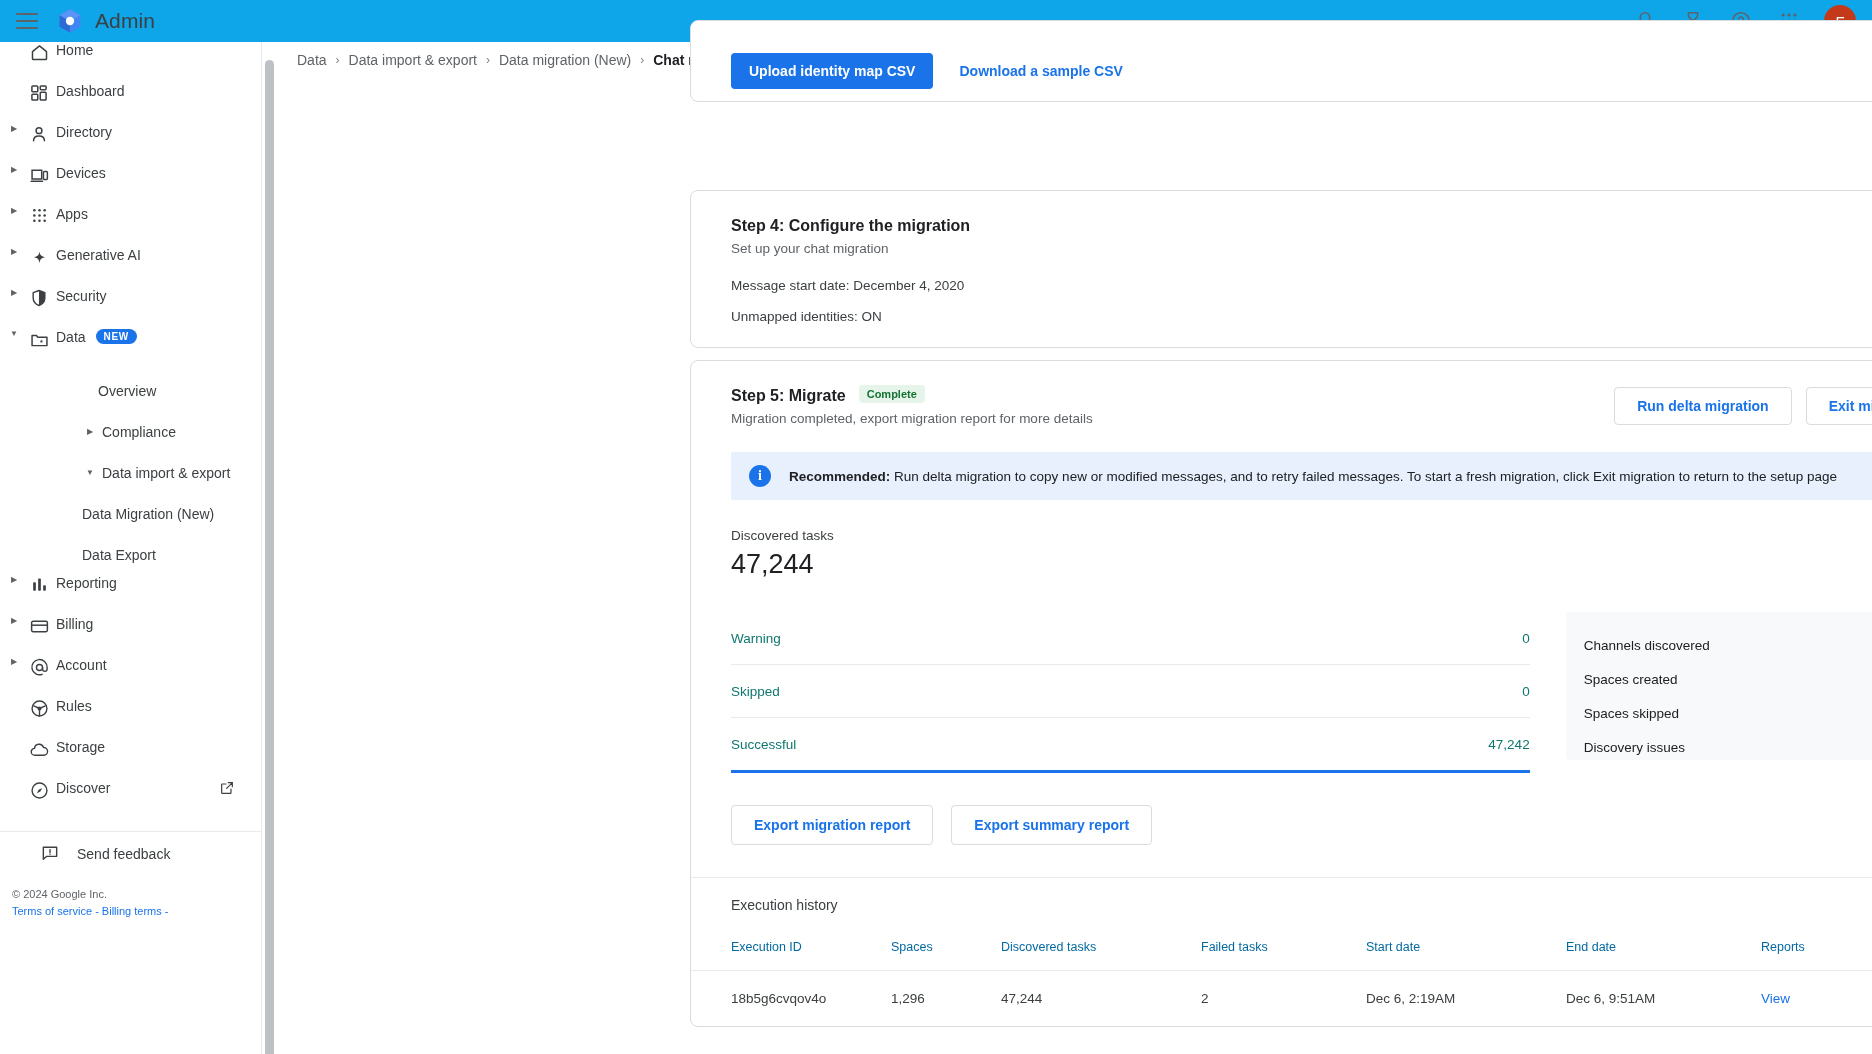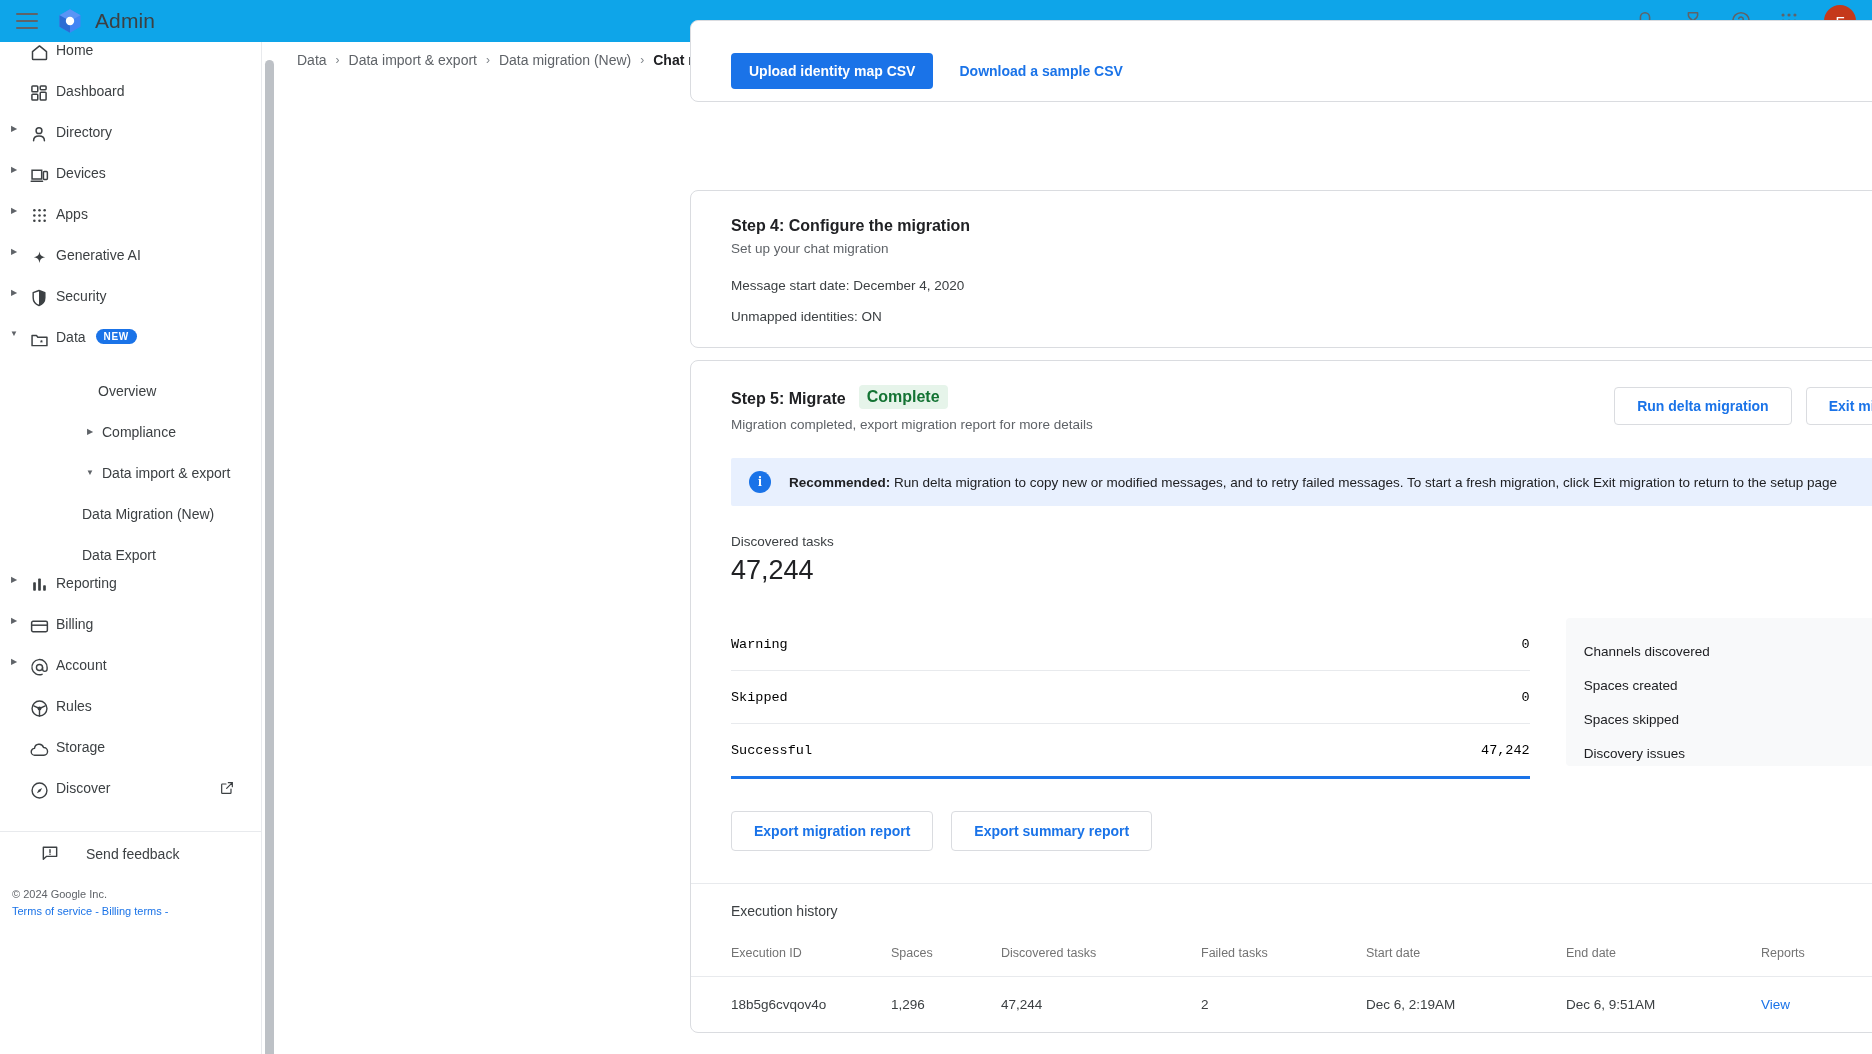--- a/index.html
+++ b/index.html
@@ -59,21 +59,21 @@
     background: #1a73e8; color: #fff; font-size: 10px; font-weight: 700; letter-spacing: .6px;
     border-radius: 9px; padding: 2px 8px; margin-left: 10px;
   }
   .sub-item { display: flex; align-items: center; height: 41px; font-size: 14px; color: #3c4043; cursor: pointer; }
   .sub-l1 { padding-left: 44px; margin-left: 38px; }
   .sub-l1 .caret { margin-right: 4px; }
   .sub-l2 { padding-left: 82px; }
   .ext-ico { position: absolute; right: 26px; }
 
   .side-sep { height: 1px; background: #e8eaed; margin: 10px 0 0 0; }
-  .feedback { display: flex; align-items: center; height: 44px; padding-left: 40px; gap: 26px; cursor: pointer; font-size: 14px; color: #3c4043; }
+  .feedback { display: flex; align-items: center; height: 44px; padding-left: 40px; gap: 17px; cursor: pointer; font-size: 14px; color: #3c4043; }
   .copyright { padding-left: 12px; font-size: 11px; color: #5f6368; line-height: 17px; margin-top: 10px; }
   .copyright a { color: #1a73e8; text-decoration: none; }
 
   
   .content { position: absolute; top: 42px; left: 262px; width: 1610px; height: 1012px; background: #fff; }
   .breadcrumb { display: flex; align-items: center; height: 36px; padding-left: 35px; gap: 9px; font-size: 14px; color: #5f6368; }
   .breadcrumb .crumb { cursor: pointer; }
   .breadcrumb .crumb.current { color: #202124; font-weight: 700; cursor: default; }
   .breadcrumb .sep { color: #80868b; font-size: 12px; }
 
@@ -94,21 +94,21 @@
   .card-step4 { top: 148px; height: 158px; }
   .card-step5 { top: 318px; }
 
   .pad { padding: 22px 32px; }
   .step-title { font-size: 16px; font-weight: 700; color: #202124; }
   .step-sub { font-size: 13.5px; color: #5f6368; margin-top: 6px; }
   .row-between { display: flex; justify-content: space-between; align-items: flex-start; }
   .meta-line { font-size: 13.5px; color: #3c4043; margin-top: 22px; }
 
   .badge-complete {
-    background: #e6f4ea; color: #137333; font-size: 16px; font-weight: 700;
+    background: #e6f4ea; color: #137333; font-size: 11px; font-weight: 700;
     border-radius: 4px; padding: 3px 8px; margin-left: 13px; position: relative; top: -2px;
   }
   .btn-outline {
     background: #fff; color: #1a73e8; border: 1px solid #dadce0; border-radius: 4px;
     font-size: 14px; font-weight: 700; height: 38px; padding: 0 22px; cursor: pointer;
     font-family: "Liberation Sans", sans-serif;
   }
 
   .info-banner {
     margin: 26px 32px 0 32px; background: #e8f0fe; display: flex; align-items: center; gap: 18px;
@@ -119,37 +119,37 @@
      font-family: "Liberation Serif", serif; }
   .info-text { font-size: 13.5px; color: #202124; }
   .info-text b { font-weight: 700; }
 
   .disc-label { font-size: 13.5px; color: #3c4043; margin: 28px 0 0 32px; font-weight: 500; }
   .disc-value { font-size: 27px; color: #202124; margin: 6px 0 0 32px; }
 
   .stats-area { display: flex; margin: 32px 0 0 32px; }
   .stat-list { width: 800px; }
   .stat-row { display: flex; justify-content: space-between; align-items: center; height: 53px;
-     border-bottom: 1px solid #e8eaed; font-size: 13.5px; color: #000000; font-family: Liberation Mono, monospace; }
+     border-bottom: 1px solid #e8eaed; font-size: 13.5px; color: #0f766e; }
   .stat-row.last { border-bottom: none; position: relative; }
   .progress-bar { position: absolute; left: 0; bottom: -2px; height: 3px; background: #1a73e8; }
   .summary-box { margin-left: 36px; width: 412px; background: #f8f9fa; border-radius: 4px; padding: 16px 18px; height: 148px; }
   .summary-row { display: flex; justify-content: space-between; align-items: center; height: 34px; font-size: 13.5px; color: #202124; }
 
   .export-row { display: flex; gap: 18px; margin: 34px 0 0 32px; }
   .btn-export { background: #fff; color: #1a73e8; border: 1px solid #dadce0; border-radius: 4px;
      font-size: 14px; font-weight: 700; height: 40px; padding: 0 22px; cursor: pointer;
      font-family: "Liberation Sans", sans-serif; }
 
   .exec-sep { margin-top: 32px; border-top: 1px solid #e8eaed; }
   .exec-header { display: flex; justify-content: space-between; align-items: center; height: 54px; padding: 0 32px 0 40px; cursor: pointer; }
   .exec-title { font-size: 14px; color: #3c4043; }
 
   table.exec { width: 100%; border-collapse: collapse; }
-  table.exec th { text-align: left; font-size: 12.5px; font-weight: 400; color: #737373; padding: 8px 0 16px 0; }
+  table.exec th { text-align: left; font-size: 12.5px; font-weight: 400; color: #0369a1; padding: 8px 0 16px 0; }
   table.exec td { font-size: 13.5px; color: #3c4043; padding: 20px 0; border-top: 1px solid #e8eaed; }
   table.exec th:first-child, table.exec td:first-child { padding-left: 40px; }
   .view-link { color: #1a73e8; font-weight: 400; cursor: pointer; }
 </style>
 </head>
 <body>
 
 <div class="app">
 
   <div class="topbar">

